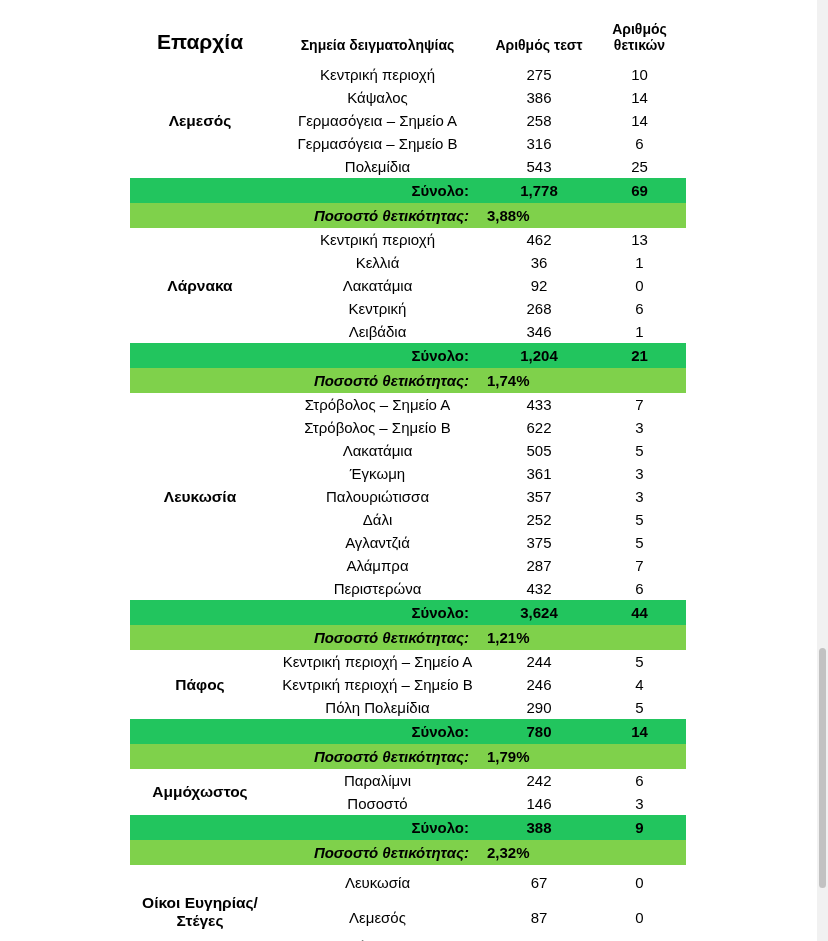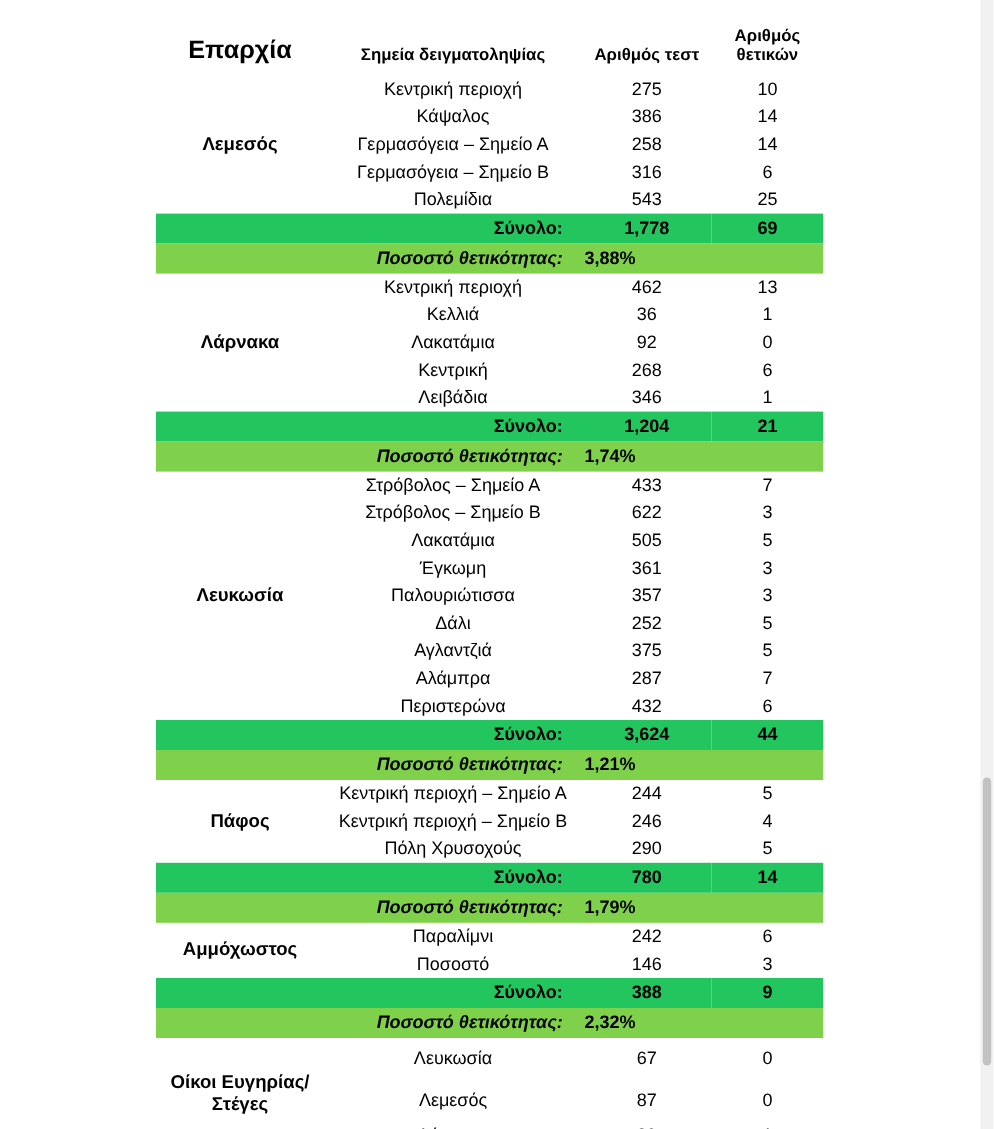--- a/index.html
+++ b/index.html
@@ -269,21 +269,21 @@
           <td class="site">Κεντρική περιοχή – Σημείο Α</td>
           <td class="num">244</td>
           <td class="num">5</td>
         </tr>
         <tr>
           <td class="site">Κεντρική περιοχή – Σημείο Β</td>
           <td class="num">246</td>
           <td class="num">4</td>
         </tr>
         <tr>
-          <td class="site">Πόλη Χρυσοχούς</td>
+          <td class="site">Πόλη Πολεμίδια</td>
           <td class="num">290</td>
           <td class="num">5</td>
         </tr>
         <tr class="total">
           <td class="label" colspan="2">Σύνολο:</td>
           <td class="num">780</td>
           <td class="num">14</td>
         </tr>
         <tr class="rate">
           <td class="label" colspan="2">Ποσοστό θετικότητας:</td>

